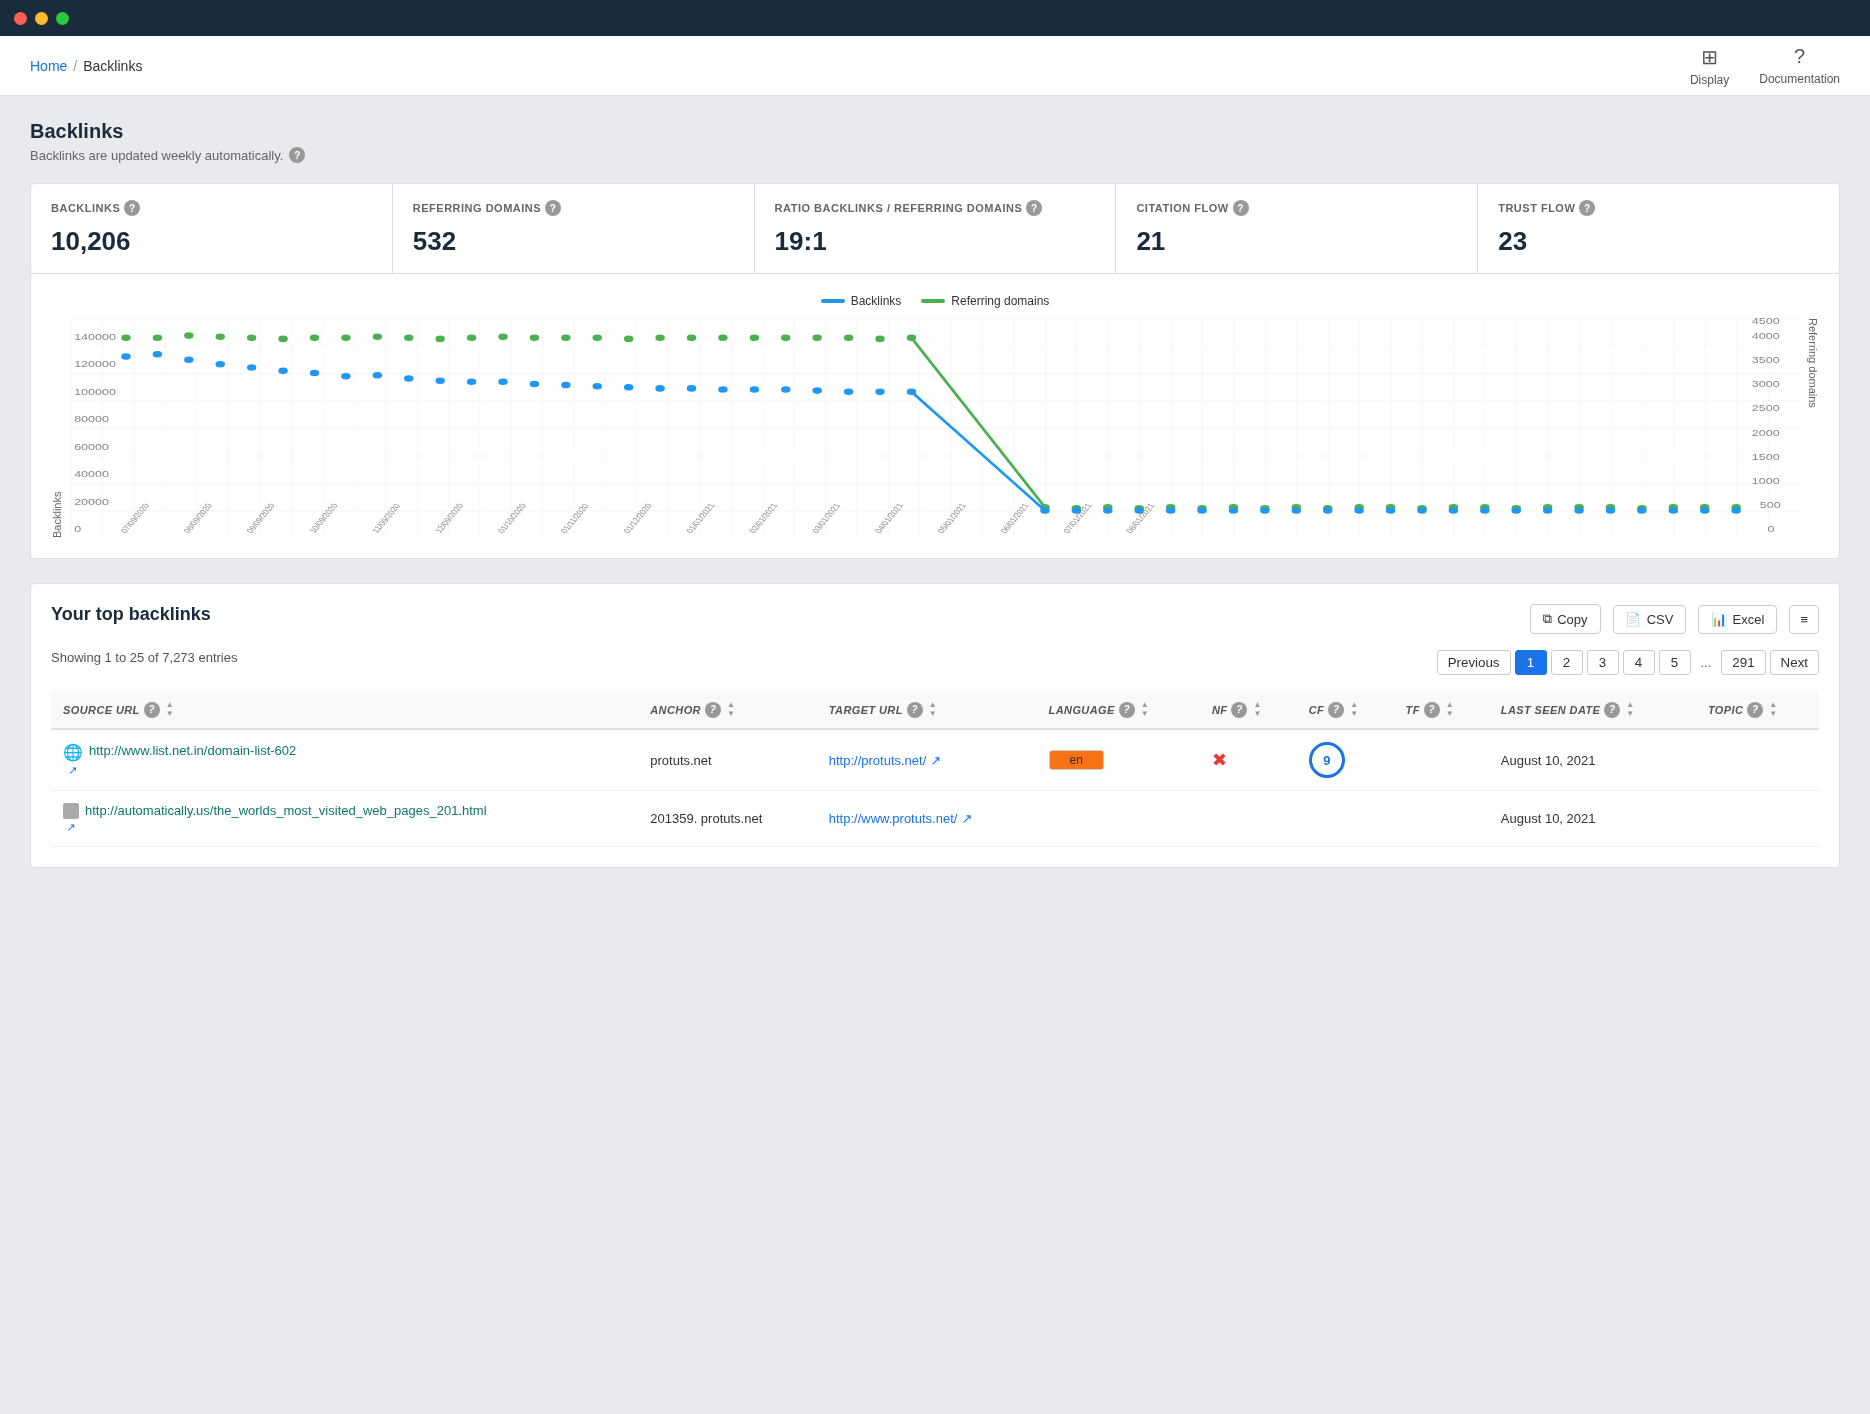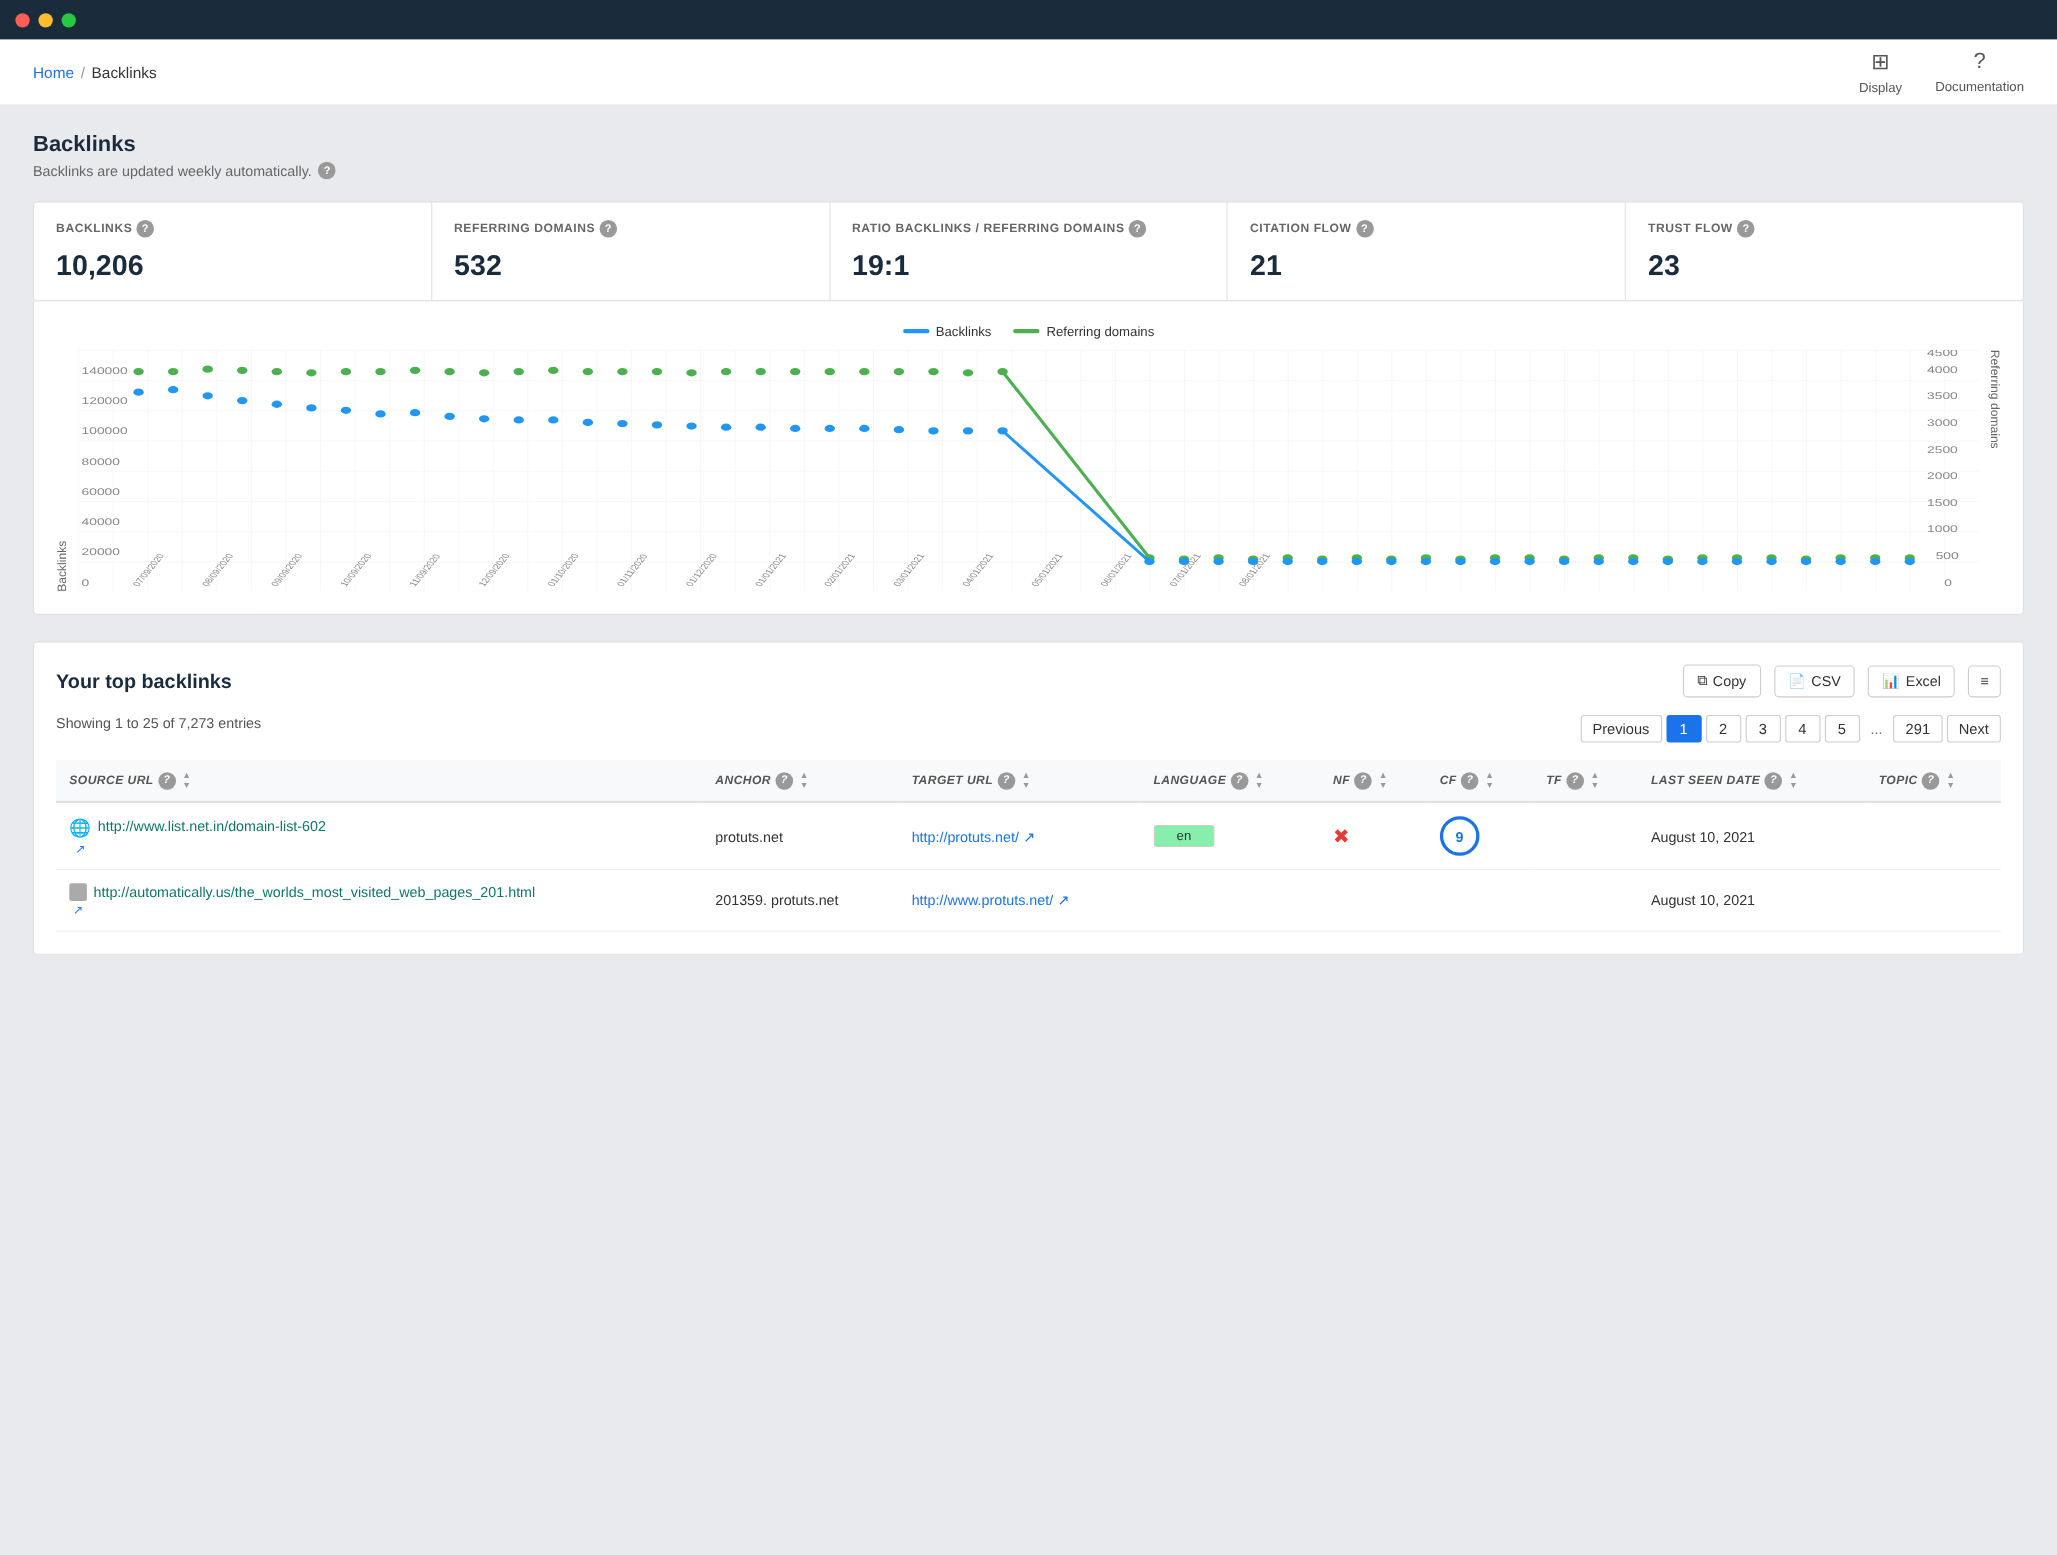--- a/index.html
+++ b/index.html
@@ -117,21 +117,20 @@
     .chart-svg { width: 100%; height: 100%; }
 
     .table-section {
       background: #fff;
       border: 1px solid #e0e0e0;
       border-radius: 4px;
       padding: 20px;
     }
     .table-section-header {
       display: flex;
-      align-items: center;
       justify-content: space-between;
       margin-bottom: 16px;
     }
     .table-section-title { font-size: 18px; font-weight: 600; color: #1a2b3c; }
     .table-actions { display: flex; align-items: center; gap: 12px; }
     .btn-action {
       display: flex; align-items: center; gap: 5px;
       padding: 6px 12px; border: 1px solid #ccc; border-radius: 4px;
       background: #fff; cursor: pointer; font-size: 13px; color: #333;
     }
@@ -185,21 +184,21 @@
     .source-url-link { color: #0f766e; text-decoration: none; font-size: 13px; }
     .url-cell { display: flex; align-items: flex-start; gap: 6px; }
     .url-cell-icons { display: flex; flex-direction: column; align-items: center; gap: 2px; }
     .globe-icon { font-size: 16px; color: #888; }
     .ext-link-icon { font-size: 11px; color: #1a73e8; }
 
     .target-url-link { color: #1a73e8; text-decoration: none; font-size: 13px; display: flex; align-items: center; gap: 4px; }
 
     .lang-badge {
       display: inline-block; padding: 2px 20px; border: 1px solid #ccc;
-      border-radius: 3px; font-size: 12px; color: #333; background: #86efac;
+      border-radius: 3px; font-size: 12px; color: #333; background: #f97316;
     }
 
     .nf-error { color: #e53935; font-size: 18px; }
 
     .cf-circle {
       width: 36px; height: 36px; border-radius: 50%;
       border: 3px solid #1a73e8; display: flex; align-items: center; justify-content: center;
       font-size: 13px; font-weight: 600; color: #1a73e8;
     }
 

